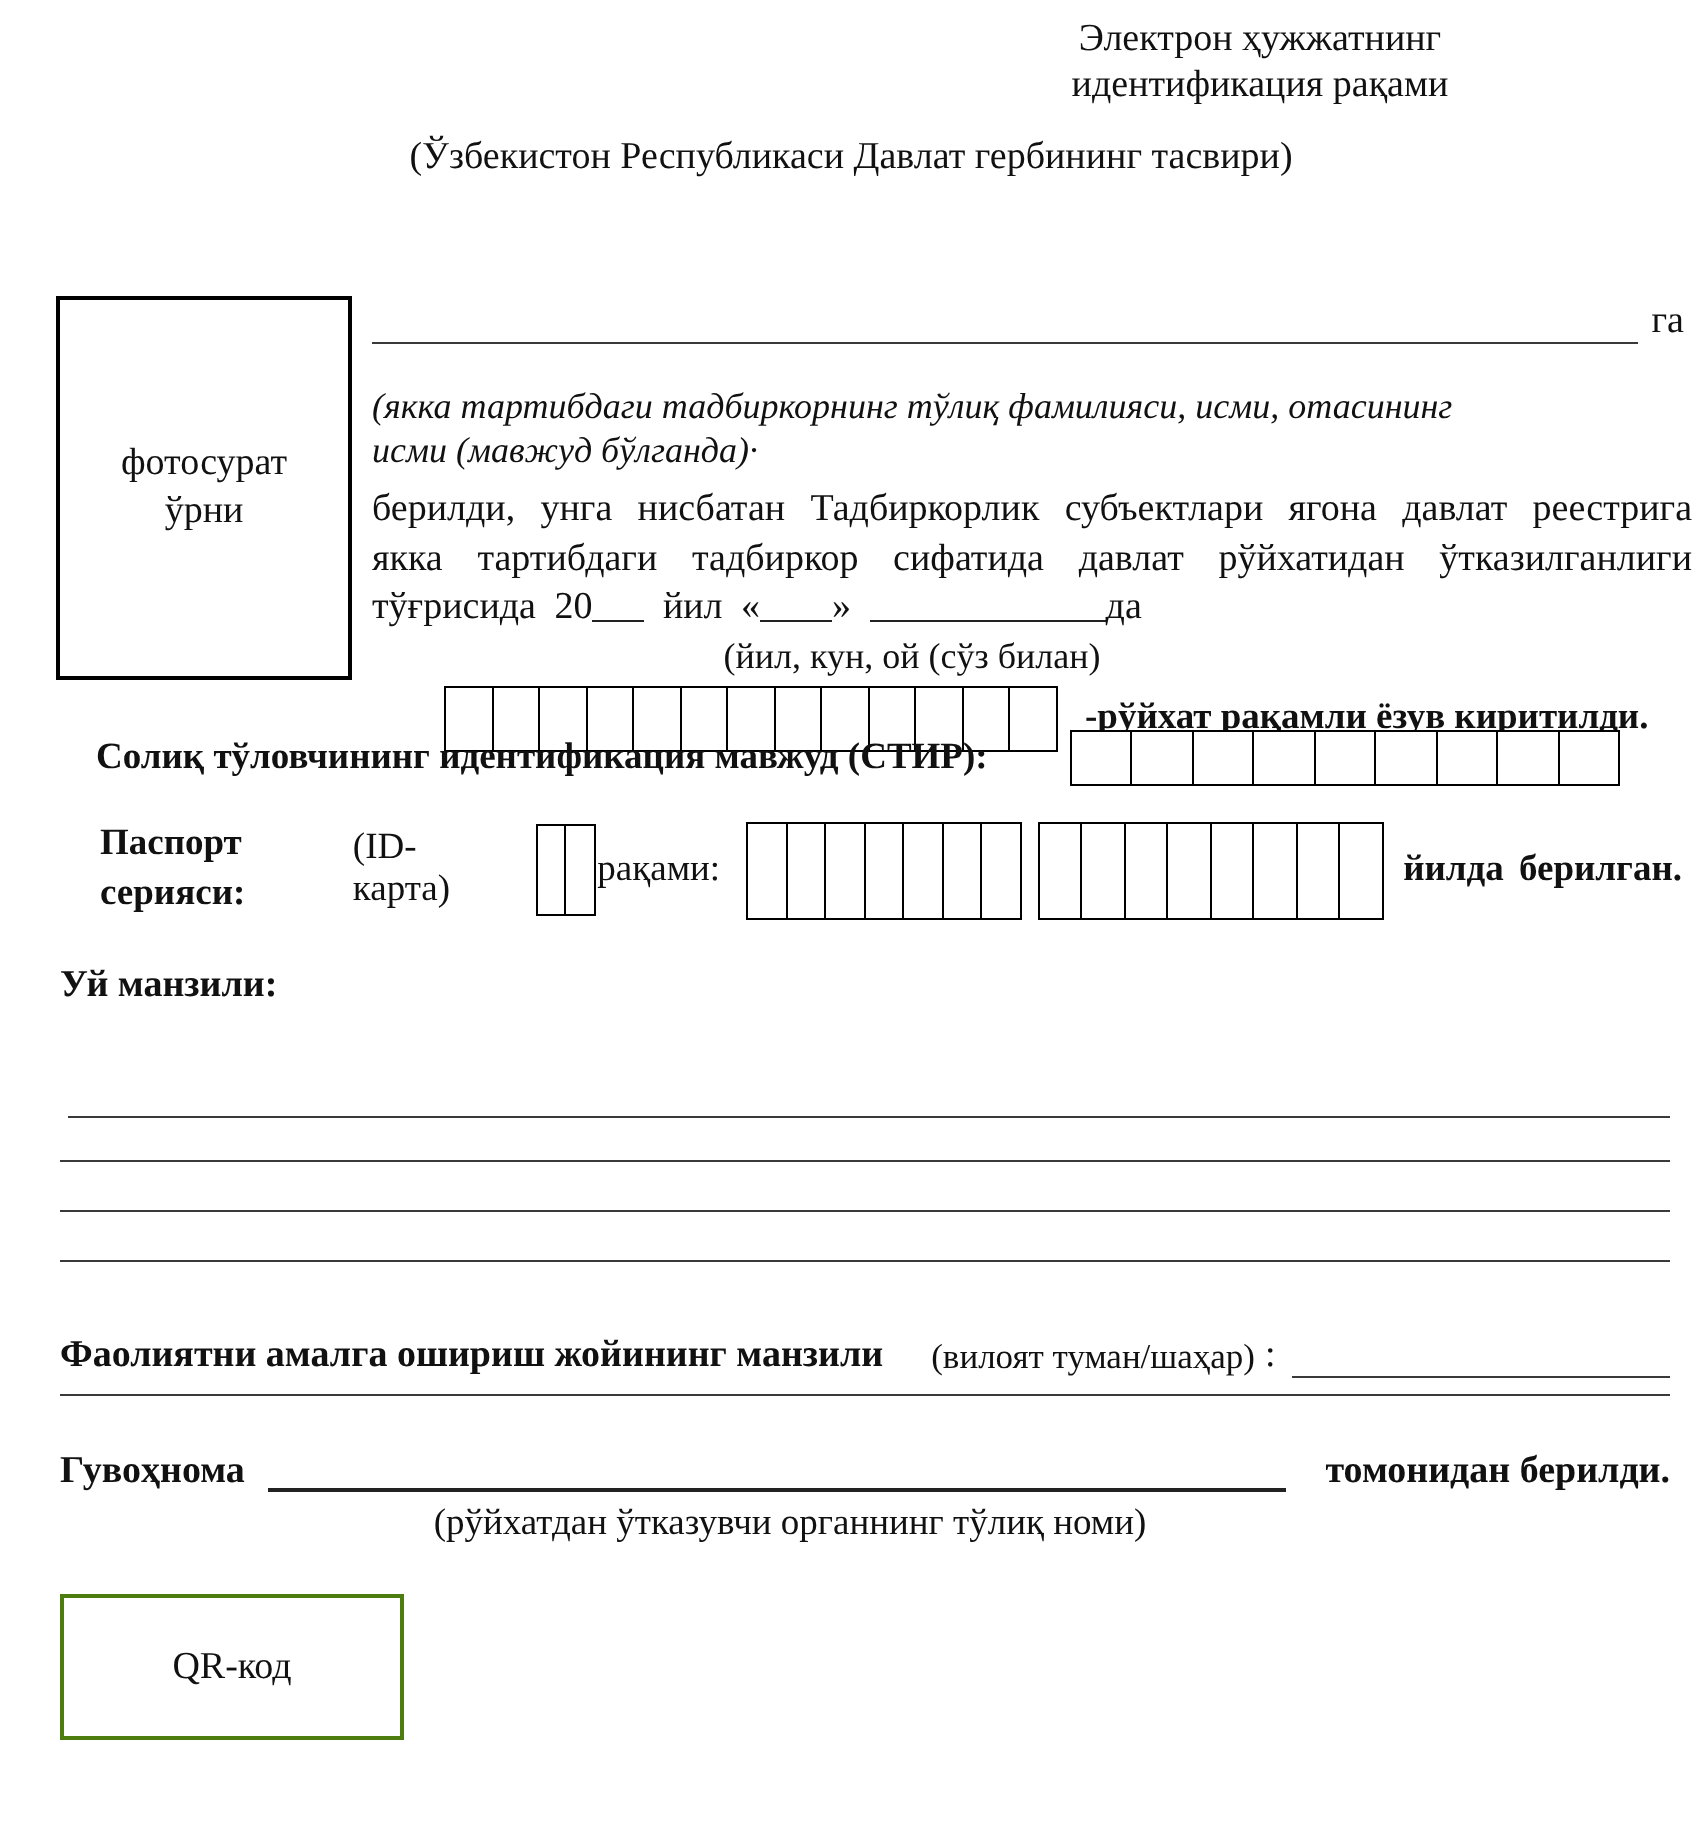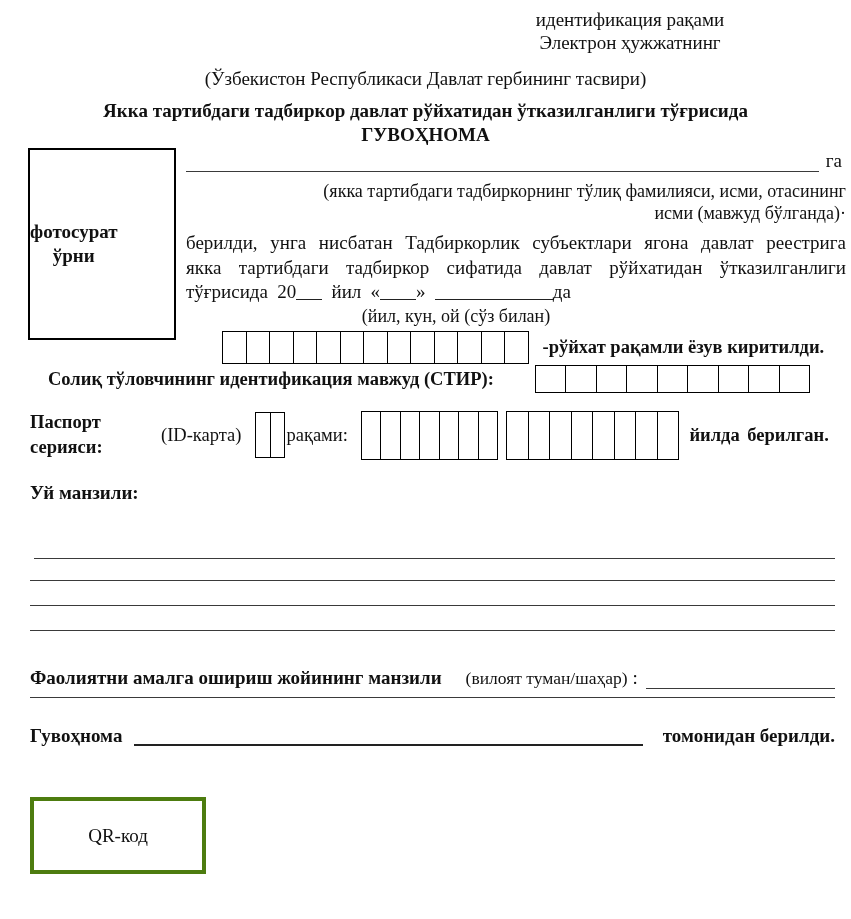--- a/index.html
+++ b/index.html
@@ -11,29 +11,29 @@
 
   
   .eid { position:absolute; top:8px; left:470px; width:320px; text-align:center;
          font-size:19px; line-height:23px; }
   .emblem { position:absolute; top:68px; left:0; right:0; text-align:center; font-size:19px; }
   .title { position:absolute; top:99px; left:0; right:0; text-align:center;
            font-weight:bold; font-size:19px; line-height:24px; }
 
   
   .photo-box { position:absolute; top:148px; left:28px; width:144px; height:188px;
-               border:2px solid #000; display:flex; align-items:center; justify-content:flex-start;font-weight:bold; }
+               border:2px solid #000; display:flex; align-items:center; justify-content:center; }
   .photo-box .lbl { text-align:center; font-size:19px; line-height:24px; }
 
   
   .right-col { position:absolute; top:150px; left:186px; width:660px; font-size:19px; }
   .name-line { display:flex; align-items:flex-end; height:22px; padding-right:4px; }
   .name-line .fill { flex:1; border-bottom:1.5px solid #3a3a3a; height:20px; }
   .name-line .ga { margin-left:7px; }
-  .name-caption { text-align:right; font-size:18px; line-height:22px; margin-top:8px; }
+  .name-caption { text-align:left; font-size:18px; line-height:22px; margin-top:20px;font-style:italic; }
   .para { margin-top:7px; text-align:justify; line-height:24.5px; word-spacing:4.5px; }
   .blank { display:inline-block; border-bottom:1px solid #222; height:0.85em; vertical-align:-2px; }
   .date-caption { text-align:center; font-size:18px; margin-top:1px; padding-right:120px; }
   .reg-row { display:flex; align-items:flex-end; margin-top:4px;padding-left:36px; }
   .reg-note { margin-left:14px; margin-bottom:6px; font-weight:bold; font-size:18.5px; }
 
   
   .cellbox { display:flex; border:1.5px solid #000; background:#fff; }
   .cellbox .cell { border-right:1px solid #000; }
   .cellbox .cell:last-child { border-right:none; }
@@ -44,21 +44,21 @@
   .cells-pdate .cell { width:20.5px; height:47px; }
 
   
   .stir-row { position:absolute; top:365px; left:48px; right:41px;
               display:flex; align-items:center; justify-content:space-between; }
   .stir-row .lbl { font-weight:bold; font-size:18.5px; }
 
   
   .pass-row { position:absolute; top:410px; left:30px; right:10px;
               display:flex; align-items:center; font-size:18.5px; }
-  .pass-series-lbl { width:115px; font-weight:bold; line-height:25px; }
+  .pass-series-lbl { width:115px; font-weight:bold; line-height:25px;margin-left:20px; }
   .idcard { margin-left:16px; }
   .pser { margin-left:14px; }
   .pnum-lbl { margin-left:1px; }
   .pnum { margin-left:13px; }
   .pdate { margin-left:8px; }
   .issued { margin-left:10px; font-weight:bold; word-spacing:3px; white-space:nowrap; }
 
   .home-addr { position:absolute; top:482px; left:30px; font-weight:bold; font-size:19px; }
 
   .activity-row { position:absolute; top:538px; left:30px; right:16px;
@@ -77,39 +77,35 @@
   .place-row .fill { flex:1; border-bottom:1.5px solid #3a3a3a; height:20px; margin-left:4px; }
 
   .issuer-row { position:absolute; top:724px; left:30px; right:16px;
                 display:flex; align-items:flex-end; font-size:19px; }
   .issuer-row .lbl { font-weight:bold; white-space:nowrap; }
   .issuer-row .fill { flex:1; border-bottom:2px solid #222; height:20px; margin:0 20px 1px 12px; }
   .issuer-caption { position:absolute; top:752px; left:140px; width:510px;
                     text-align:center; font-size:18.5px; }
 
   .qr-box { position:absolute; top:797px; left:30px; width:168px; height:69px;
-            border:4px solid #4d7c0f; display:flex; align-items:center; justify-content:center;
+            border:2px solid #4d7c0f; display:flex; align-items:center; justify-content:center;
             font-size:19px; }
 </style>
 </head>
 <body>
 
 <div class="page">
 
   <div class="eid">
+    <div>Электрон ҳужжатнинг</div>
     <div>идентификация рақами</div>
-    <div>Электрон ҳужжатнинг</div>
   </div>
 
   <div class="emblem">(Ўзбекистон Республикаси Давлат гербининг тасвири)</div>
 
-  <div class="title">
-    <div>Якка тартибдаги тадбиркор давлат рўйхатидан ўтказилганлиги тўғрисида</div>
-    <div>ГУВОҲНОМА</div>
-  </div>
 
   <div class="photo-box">
     <div class="lbl">
       <div>фотосурат</div>
       <div>ўрни</div>
     </div>
   </div>
 
   <div class="right-col">
     <div class="name-line">
@@ -210,18 +206,19 @@
     <div class="colon">:</div>
     <div class="fill"></div>
   </div>
   <div class="hline hline4"></div>
 
   <div class="issuer-row">
     <div class="lbl">Гувоҳнома</div>
     <div class="fill"></div>
     <div class="lbl">томонидан берилди.</div>
   </div>
+  <div class="issuer-caption">(рўйхатдан ўтказувчи органнинг тўлиқ номи)</div>
 
   <div class="qr-box">
     <span>QR-код</span>
   </div>
 
 </div>
 
 </body></html>

